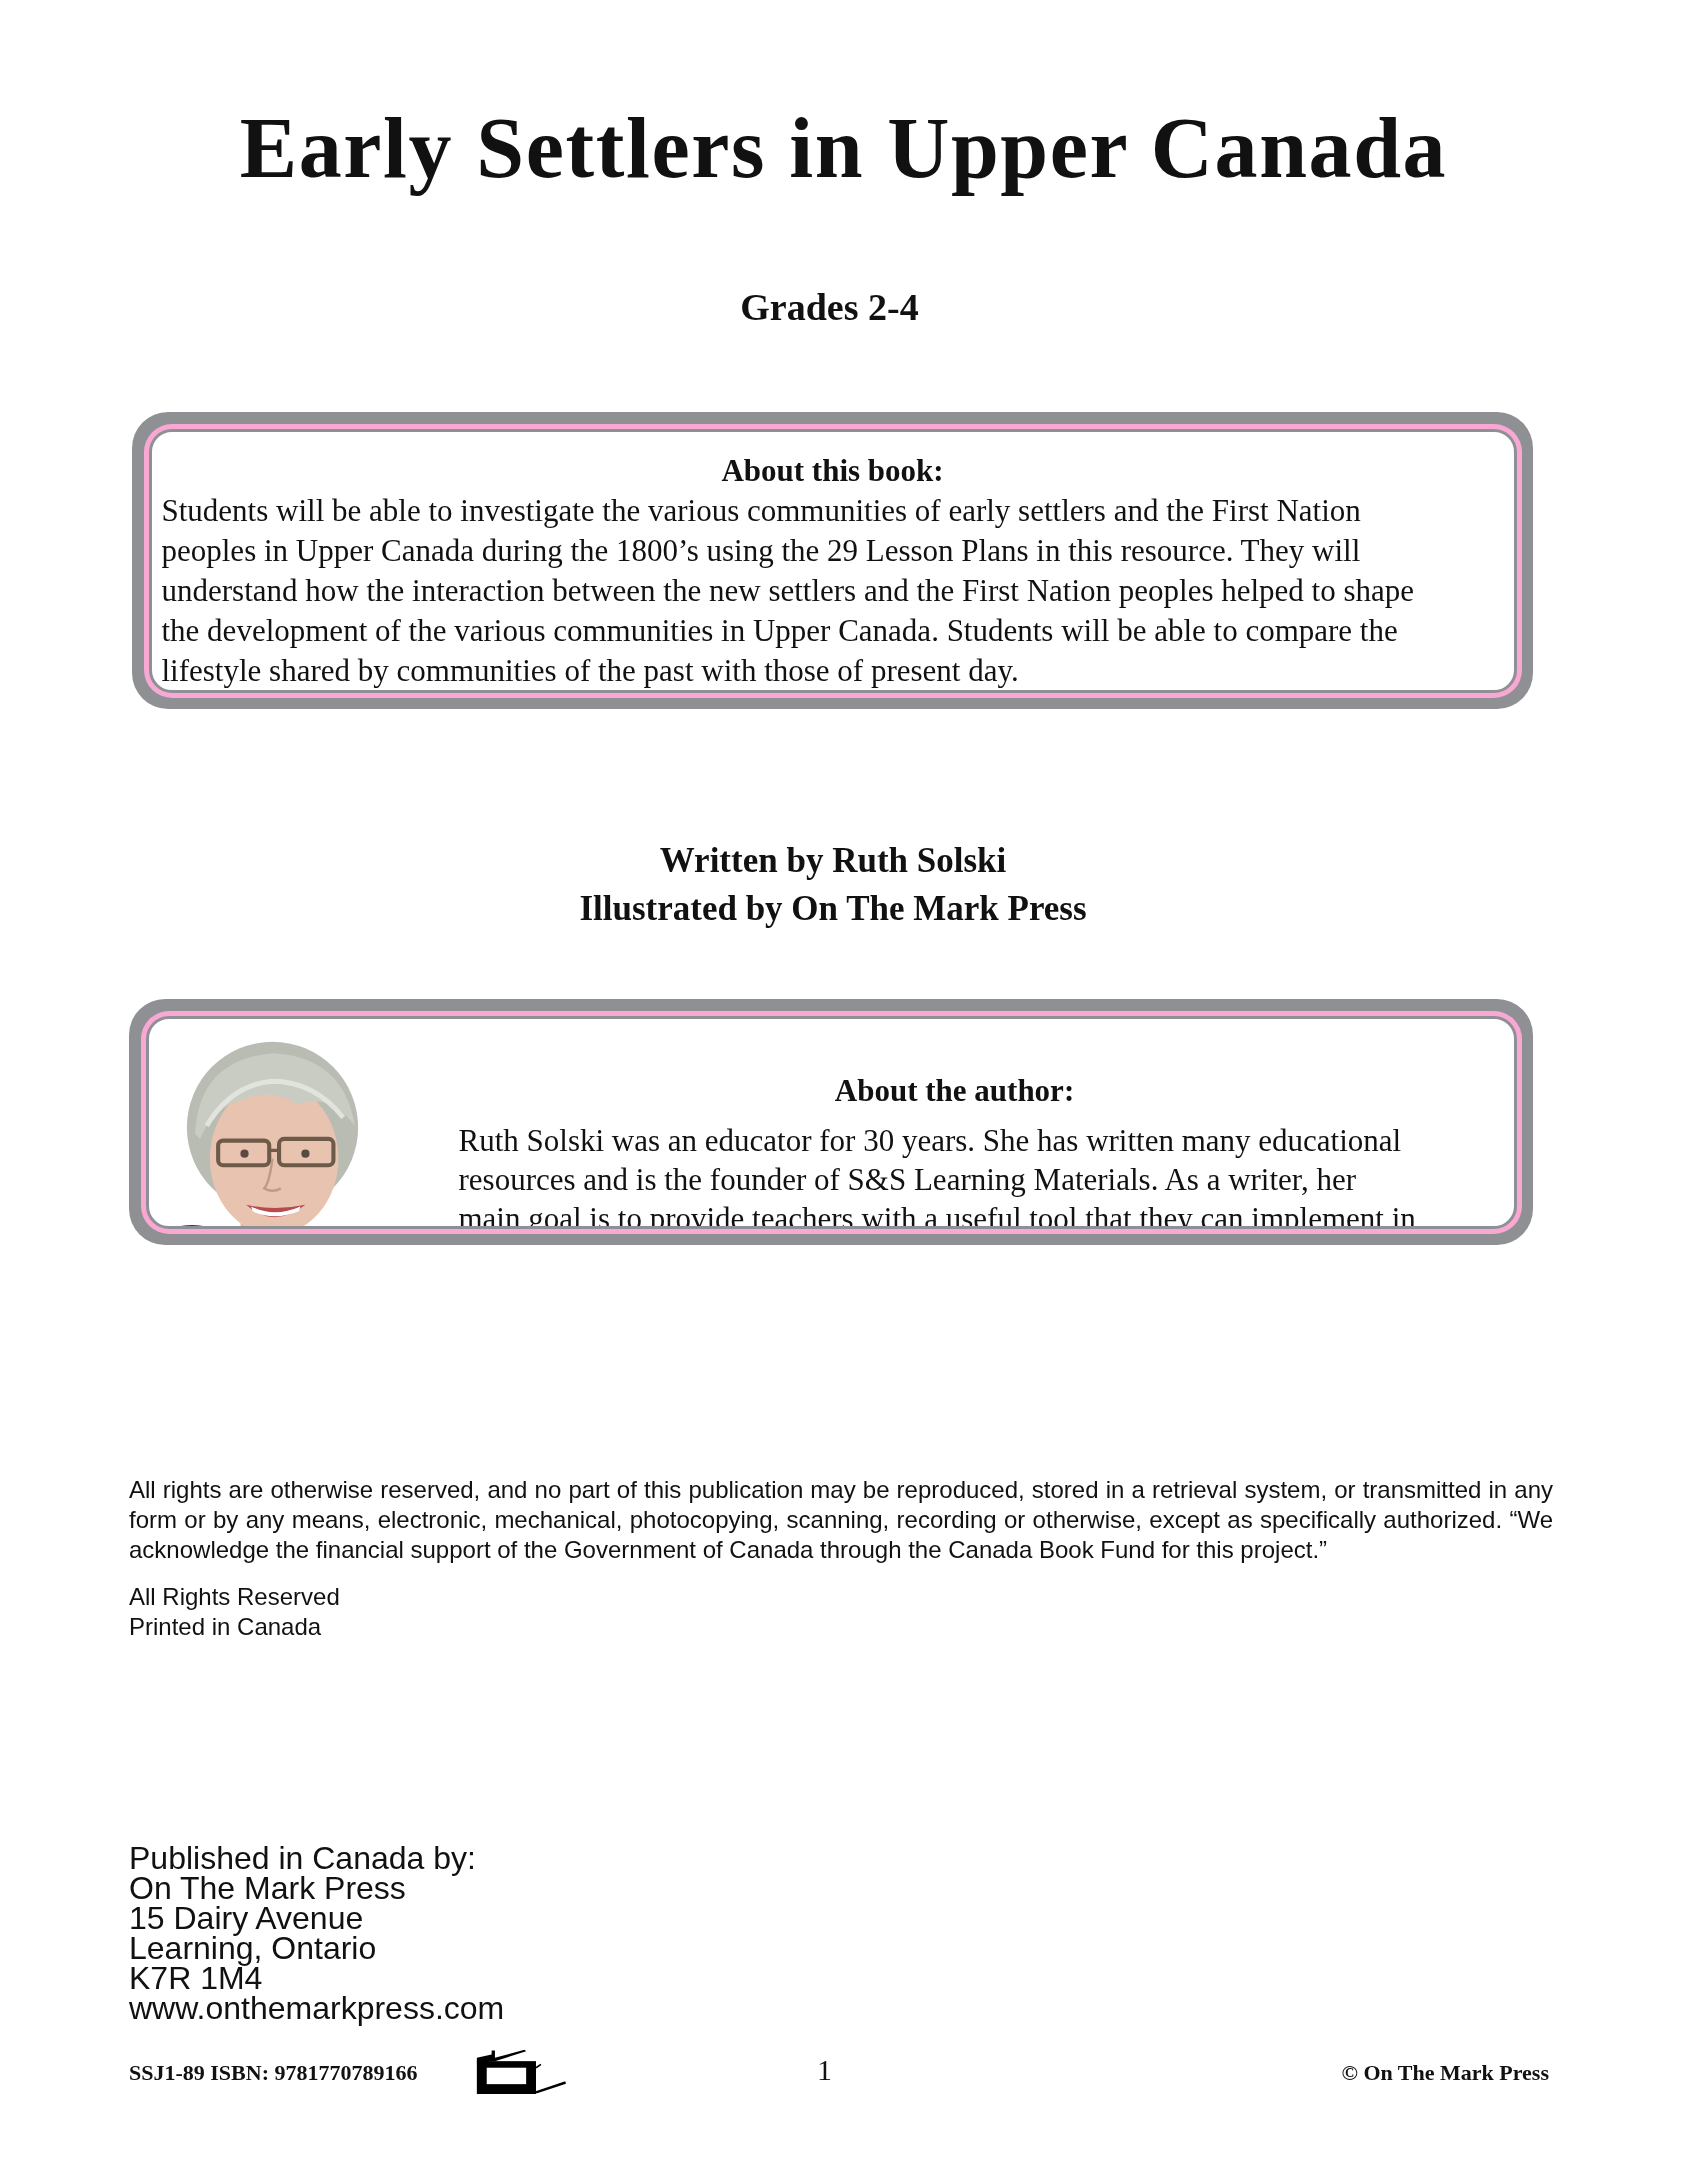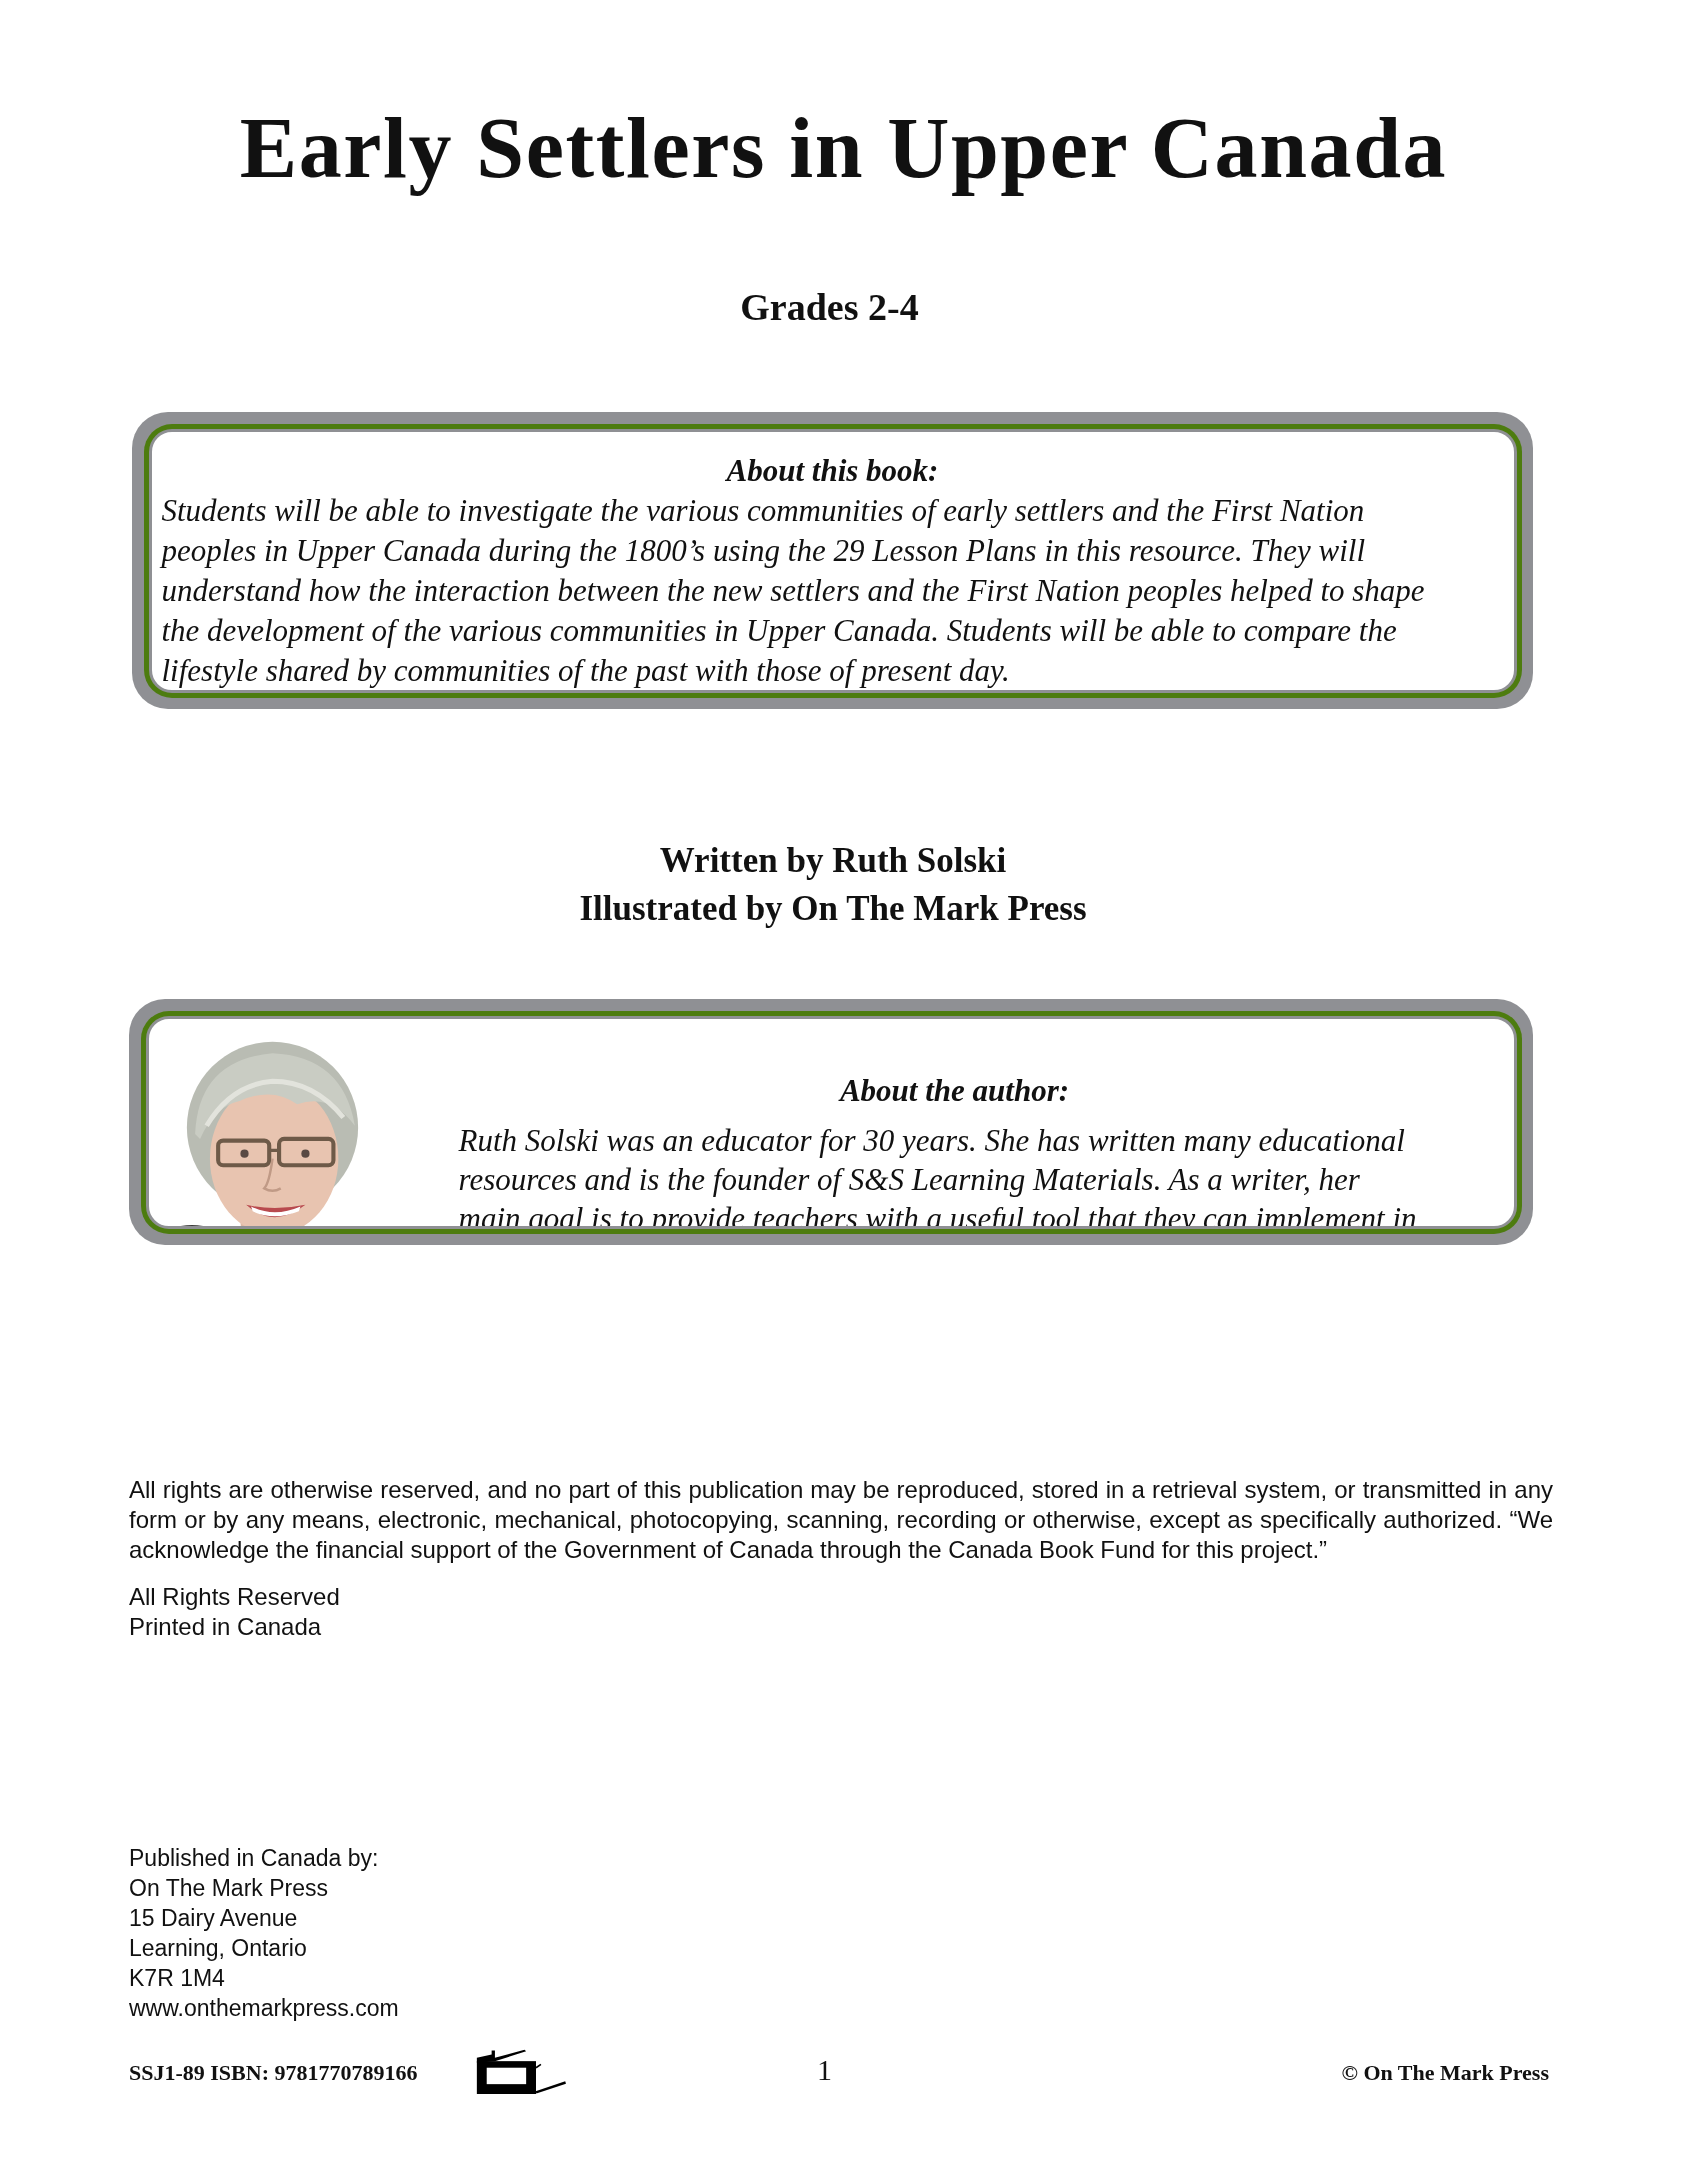--- a/index.html
+++ b/index.html
@@ -9,21 +9,21 @@
 
   #title { position: absolute; left: 0; width: 1687px; top: 105px; text-align: center;
     font-size: 86px; font-weight: bold; letter-spacing: 1.6px; margin: 0; line-height: 1; }
   #grades { position: absolute; left: 0; width: 1659px; top: 288px; text-align: center;
     font-size: 38px; font-weight: bold; margin: 0; line-height: 1; }
 
   .framebox { position: absolute; border-radius: 36px; background: #8f9094; }
   .framebox .shadow { position: absolute; left: 15px; right: -15px; top: 25px; bottom: -25px;
     border-radius: 36px; background: #000; filter: blur(7.4px); z-index: -1; }
   .framebox .ring { position: absolute; left: 11.5px; right: 11.5px; top: 11.5px; bottom: 11.5px;
-    background: #4d7c0f; border-radius: 28px; font-style: italic; }
+    background: #f9a8d4; border-radius: 28px; }
   .framebox .inner { position: absolute; left: 5px; right: 5px; top: 5px; bottom: 5px;
     border: 3.3px solid #8f9094; border-radius: 23px; background: #fff; overflow: hidden; }
 
   #book-box { left: 132px; top: 412px; width: 1401px; height: 297px; }
   #book-box .heading { position: absolute; left: 0; right: 0; top: 21.4px; text-align: center;
     font-size: 31px; font-weight: bold; }
   #book-box .body { position: absolute; left: 10px; right: 8.2px; top: 59px;
     font-size: 31px; line-height: 40px; }
   #book-box .body span { display: block; white-space: nowrap; }
 
@@ -35,21 +35,21 @@
   #author-box .heading { position: absolute; left: 247px; right: 0; top: 54px; text-align: center;
     font-size: 31px; font-weight: bold; }
   #author-box .body { position: absolute; left: 310px; top: 102px; font-size: 31px; line-height: 39px; }
   #author-box .body span { display: block; white-space: nowrap; }
 
   #legal { position: absolute; left: 129px; width: 1424px; top: 1475px; font-size: 24px; line-height: 30px; }
   #legal p { margin: 0 0 16.5px 0; }
   #legal .justify { text-align: justify; text-align-last: left; }
   #legal span.ln { display: block; }
 
-  #publisher { position: absolute; left: 129px; top: 1843px; font-size: 23px; line-height: 30px; }
+  #publisher { position: absolute; left: 129px; top: 1843px; font-size: 32px; line-height: 30px; }
   #publisher span { display: block; }
 
   #footer { position: absolute; left: 0; width: 1687px; top: 2048px; height: 49px; }
   #footer .isbn { position: absolute; left: 129px; top: 11.5px; font-size: 22px; font-weight: bold; }
   #footer .copier { position: absolute; left: 475px; top: 0px; width: 99px; height: 46px; }
   #footer .page { position: absolute; left: 817px; top: 5px; font-size: 30px; }
   #footer .rights { position: absolute; right: 138px; top: 11.5px; font-size: 22px; font-weight: bold; }
 </style>
 </head>
 <body>

